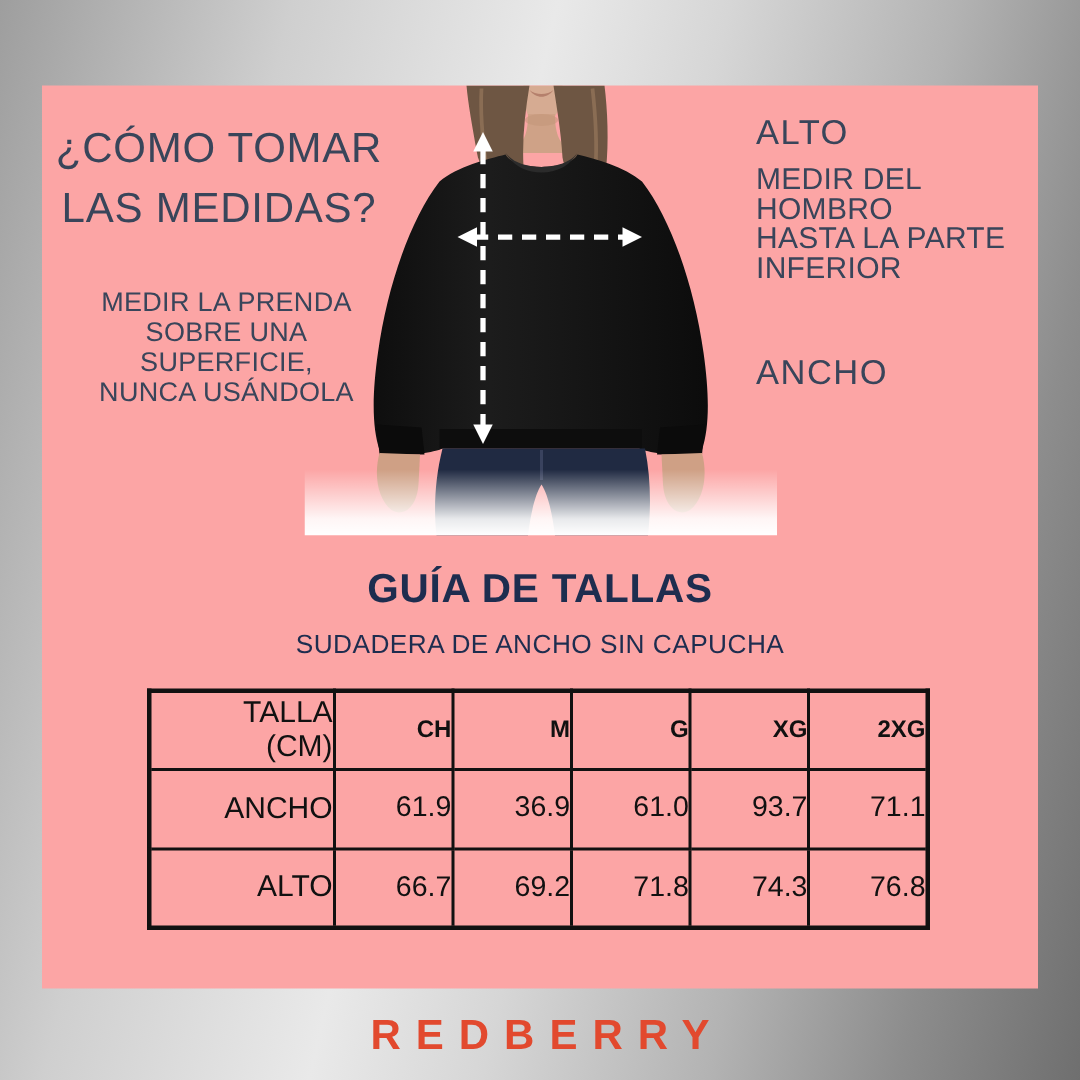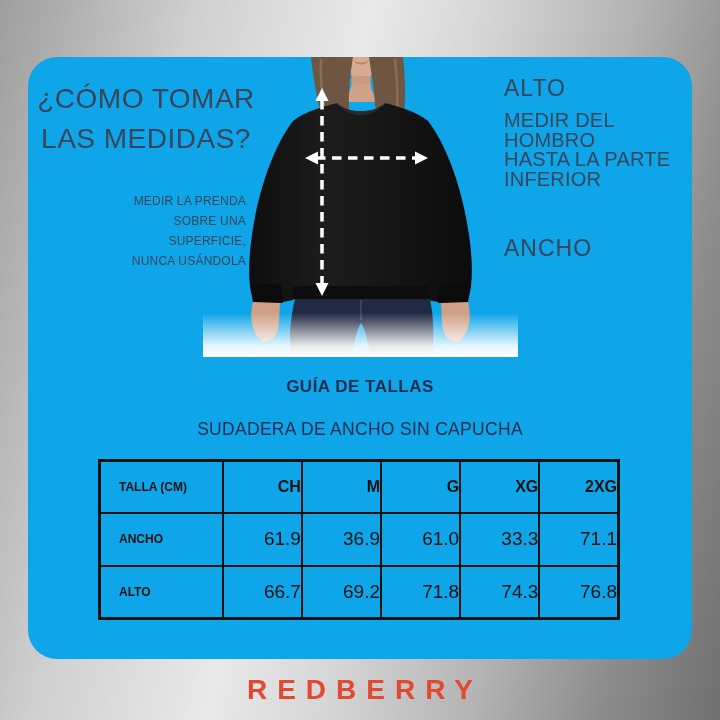--- a/index.html
+++ b/index.html
@@ -6,66 +6,65 @@
   html,body { width:720px; height:720px; overflow:hidden; }
   body {
     font-family:"Liberation Sans", sans-serif;
     background:linear-gradient(103deg,
       #9e9e9e 0%, #cfcfcf 22%, #e9e9e9 42%, #d6d6d6 55%,
       #b3b3b3 72%, #8d8d8d 86%, #6f6f6f 100%);
     position:relative;
   }
   .card {
     position:absolute; left:28px; top:57px; width:664px; height:602px;
-    background:#0ea5e9;
-    border-radius:29px;
+    background:#fca5a5;
   }
   .preline { white-space:pre-line; }
 
   
   .howto-title {
     position:absolute; left:0; top:22px; width:236px;
     text-align:center; font-size:28px; line-height:40px;
     font-weight:300; color:#39455A; letter-spacing:0.5px;
   }
   .howto-note {
     position:absolute; left:28px; top:134px; width:190px;
-    text-align:right; font-size:12px; line-height:20px;
+    text-align:center; font-size:18px; line-height:20px;
     font-weight:300; color:#39455A; letter-spacing:0.2px;
   }
 
   
   .measure-block { position:absolute; left:476px; width:170px; color:#39455A; }
   .measure-block.alto  { top:18px; }
   .measure-block.ancho { top:178px; }
   .measure-label { font-size:23px; font-weight:300; letter-spacing:1px; }
   .measure-desc  { margin-top:9px; font-size:20px; line-height:19.5px; font-weight:300; letter-spacing:0.2px; }
 
   
   .photo { position:absolute; left:175px; top:0; width:315px; height:300px; }
 
   
   .guide-title {
     position:absolute; left:0; top:320px; width:100%;
-    text-align:center; font-size:17px; font-weight:bold;
+    text-align:center; font-size:27px; font-weight:bold;
     color:#1E2D4F; letter-spacing:0.5px;
   }
   .guide-subtitle {
     position:absolute; left:0; top:362px; width:100%;
     text-align:center; font-size:17.5px; color:#1E2D4F; letter-spacing:0.3px;
   }
   .size-table {
     position:absolute; left:70px; top:402px; width:522px;
     border-collapse:collapse; border:3px solid #111;
     color:#111;
   }
   .size-table th, .size-table td { border:2px solid #111; text-align:right; }
   .size-table thead th { height:52px; font-size:16px; font-weight:bold; }
   .size-table tbody td { height:53px; font-size:19px; font-weight:normal; }
-  .size-table .lead { text-align:left; padding-left:18px; font-size:12px; font-weight:bold; }
+  .size-table .lead { text-align:right; padding-left:18px; font-size:20px; font-weight:normal; }
   .footnote {
     position:absolute; left:0; top:566px; width:100%;
     text-align:center; font-size:15.5px; color:#39455A; letter-spacing:-0.3px;
   }
 
   
   .brand-band {
     position:absolute; left:0; top:659px; width:720px; height:61px;
     display:flex; align-items:center; justify-content:center;
   }
@@ -177,21 +176,21 @@
         <th>XG</th>
         <th>2XG</th>
       </tr>
     </thead>
     <tbody>
       <tr>
         <td class="lead">ANCHO</td>
         <td>61.9</td>
         <td>36.9</td>
         <td>61.0</td>
-        <td>33.3</td>
+        <td>93.7</td>
         <td>71.1</td>
       </tr>
       <tr>
         <td class="lead">ALTO</td>
         <td>66.7</td>
         <td>69.2</td>
         <td>71.8</td>
         <td>74.3</td>
         <td>76.8</td>
       </tr>

